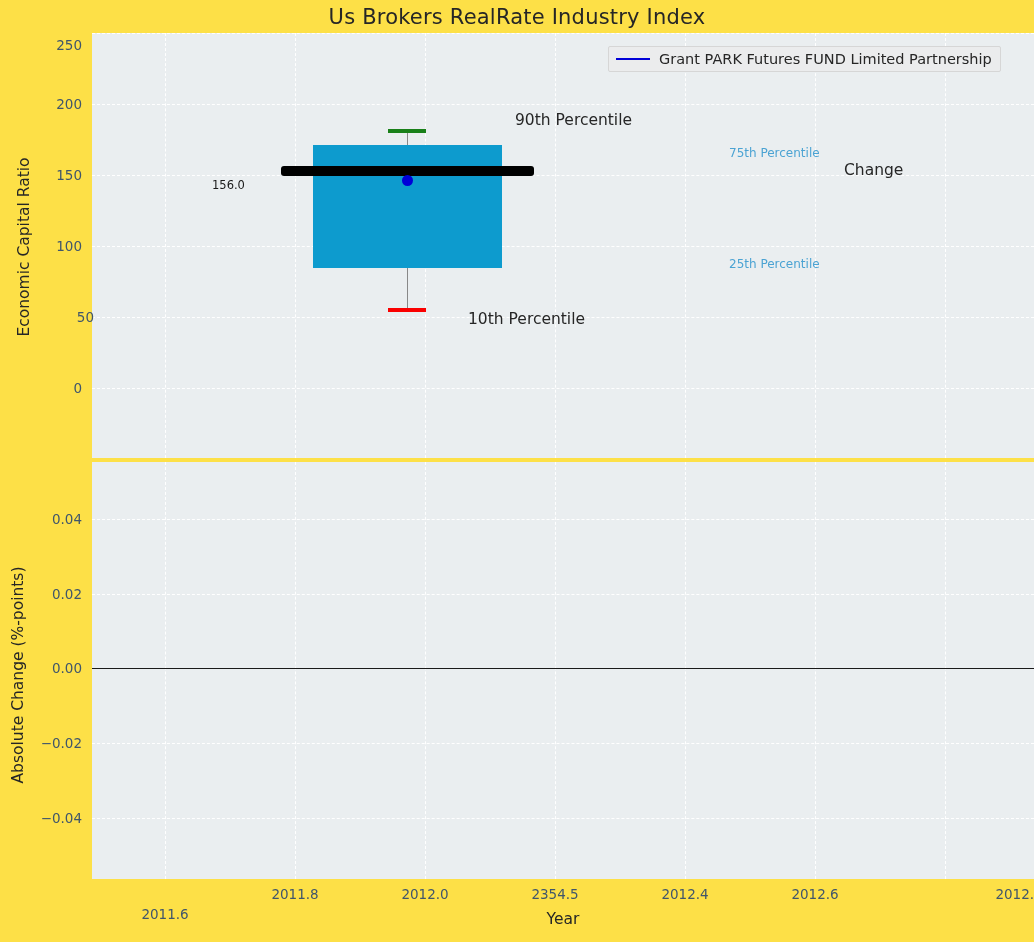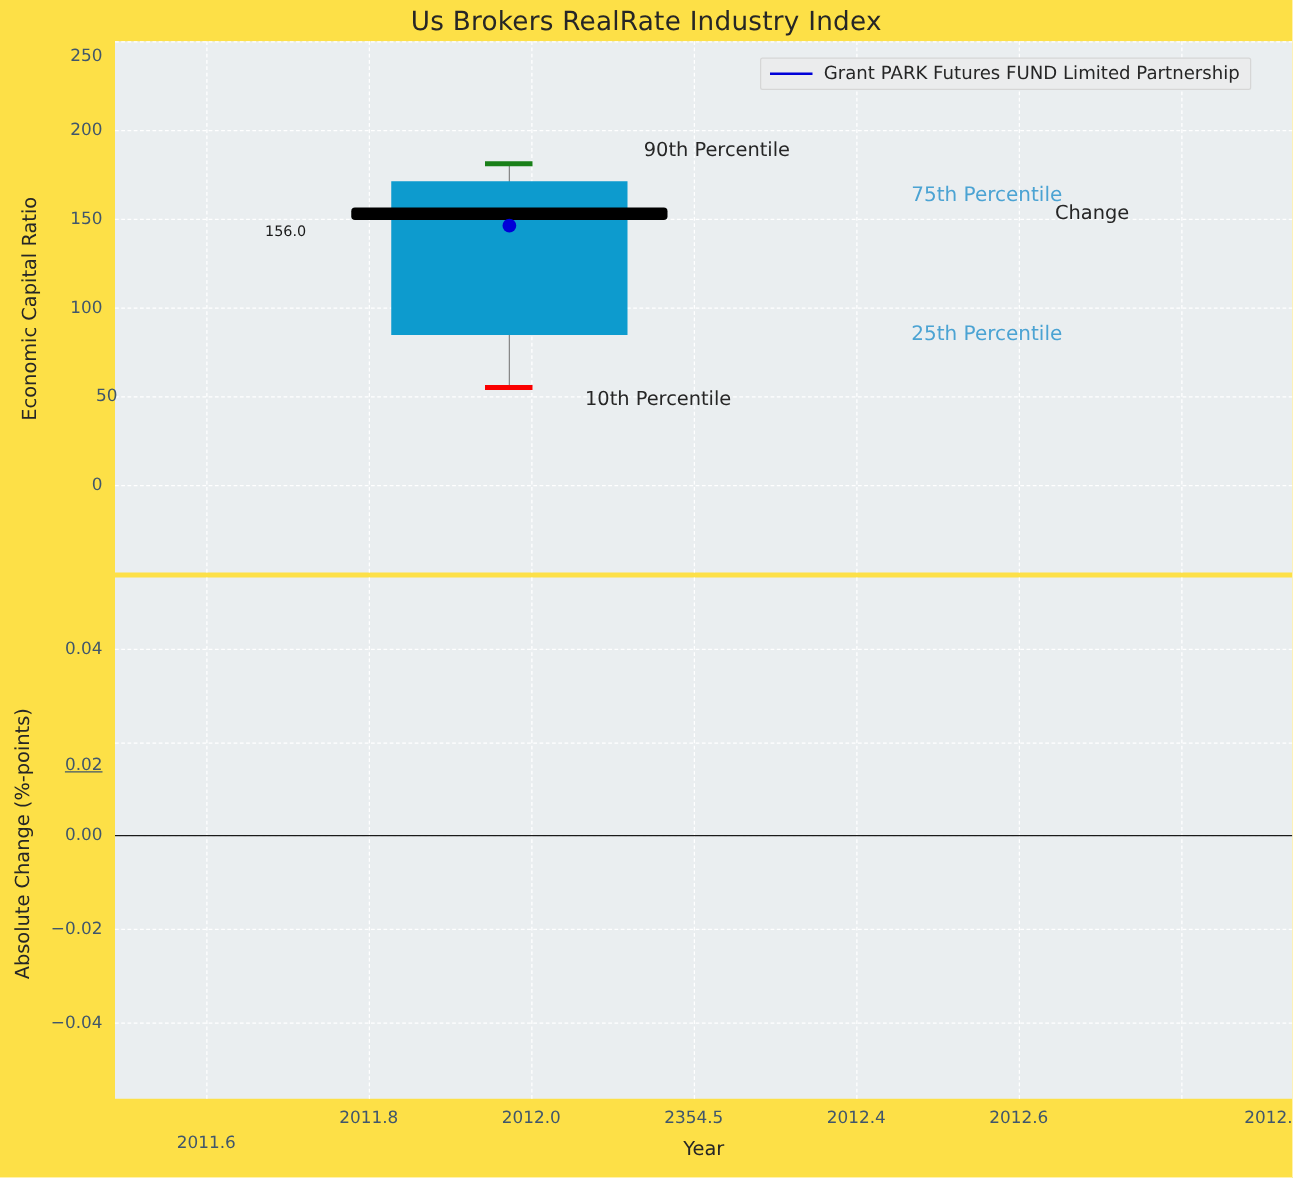--- a/index.html
+++ b/index.html
@@ -146,21 +146,21 @@
   
   .annot {
     position: absolute;
     white-space: nowrap;
   }
   .annot-dark {
     font-size: 15.5px;
     color: #262626;
   }
   .annot-blue {
-    font-size: 16px;
+    font-size: 12px;
     color: #4ba3d3;
   }
   .annot-value {
     font-size: 11.5px;
     color: #1a1a1a;
   }
 
   
   #zero-line {
     position: absolute;
@@ -259,21 +259,21 @@
   <div id="zero-line" style="top:668px;"></div>
 
   <div class="ytick-wrap" style="top:33px;margin-top:12px;">250</div>
   <div class="ytick-wrap" style="top:104px;">200</div>
   <div class="ytick-wrap" style="top:175px;">150</div>
   <div class="ytick-wrap" style="top:246px;">100</div>
   <div class="ytick-wrap" style="top:317px;padding-left:12px;">50</div>
   <div class="ytick-wrap" style="top:388px;">0</div>
 
   <div class="ytick-wrap" style="top:519px;">0.04</div>
-  <div class="ytick-wrap" style="top:612px;text-decoration:underline;">0.02</div>
+  <div class="ytick-wrap" style="top:594px;">0.02</div>
   <div class="ytick-wrap" style="top:668px;">0.00</div>
   <div class="ytick-wrap" style="top:743px;">−0.02</div>
   <div class="ytick-wrap" style="top:818px;">−0.04</div>
 
   <div class="xtick" style="left:165px;margin-top:20px;">2011.6</div>
   <div class="xtick" style="left:295px;">2011.8</div>
   <div class="xtick" style="left:425px;">2012.0</div>
   <div class="xtick" style="left:555px;">2354.5</div>
   <div class="xtick" style="left:685px;">2012.4</div>
   <div class="xtick" style="left:815px;">2012.6</div>

